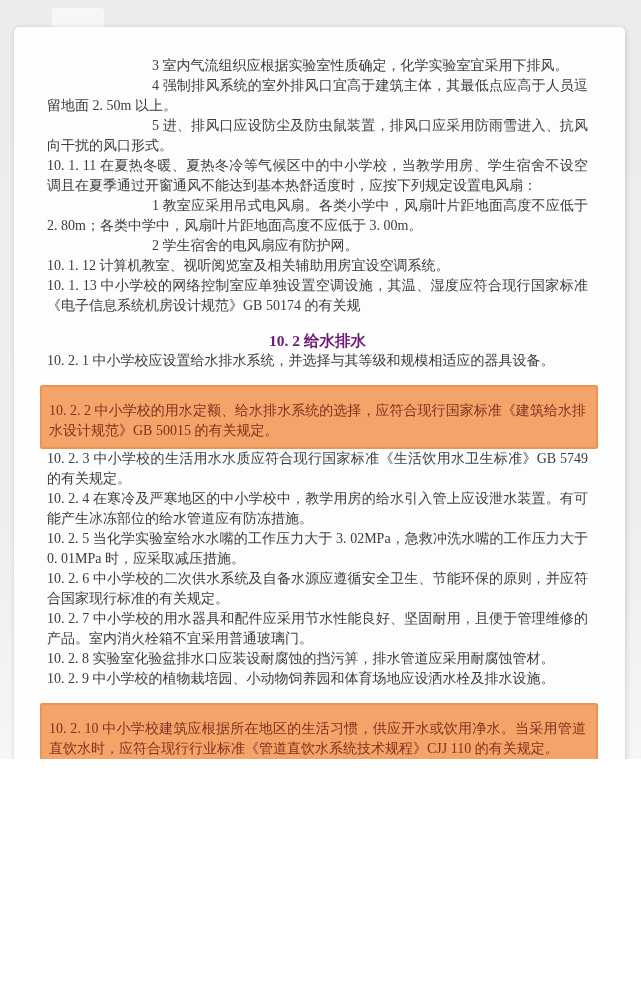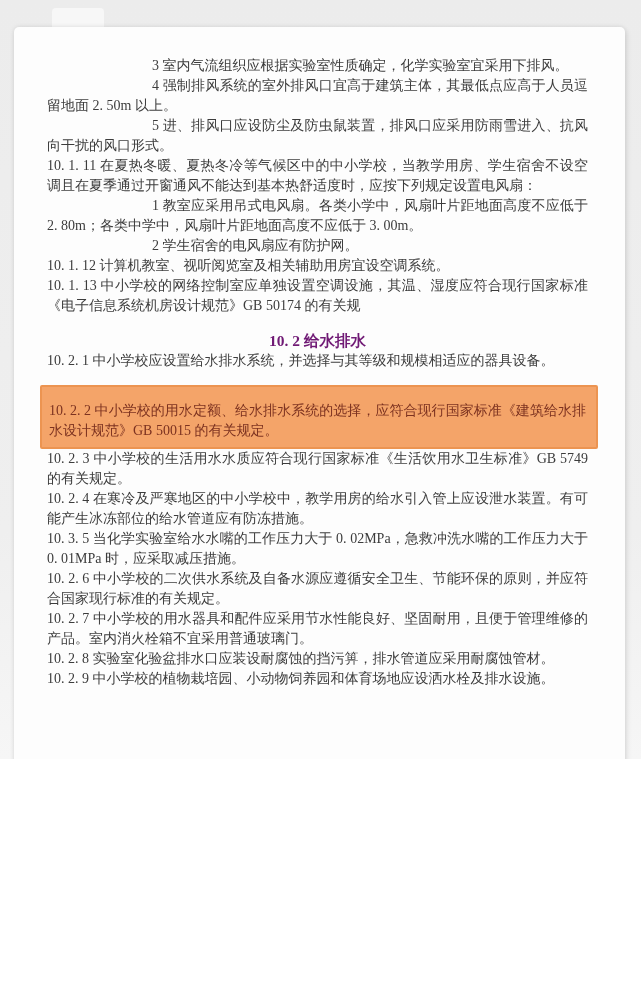--- a/index.html
+++ b/index.html
@@ -90,25 +90,26 @@
         <div class="section">10. 1. 11 在夏热冬暖、夏热冬冷等气候区中的中小学校，当教学用房、学生宿舍不设空调且在夏季通过开窗通风不能达到基本热舒适度时，应按下列规定设置电风扇：</div>
         <div class="sub">1 教室应采用吊式电风扇。各类小学中，风扇叶片距地面高度不应低于 2. 80m；各类中学中，风扇叶片距地面高度不应低于 3. 00m。</div>
         <div class="sub">2 学生宿舍的电风扇应有防护网。</div>
         <div class="section">10. 1. 12 计算机教室、视听阅览室及相关辅助用房宜设空调系统。</div>
         <div class="section">10. 1. 13 中小学校的网络控制室应单独设置空调设施，其温、湿度应符合现行国家标准《电子信息系统机房设计规范》GB 50174 的有关规</div>
         <div class="heading">10. 2 给水排水</div>
         <div class="section">10. 2. 1 中小学校应设置给水排水系统，并选择与其等级和规模相适应的器具设备。</div>
         <div class="highlight">10. 2. 2 中小学校的用水定额、给水排水系统的选择，应符合现行国家标准《建筑给水排水设计规范》GB 50015 的有关规定。</div>
         <div class="section">10. 2. 3 中小学校的生活用水水质应符合现行国家标准《生活饮用水卫生标准》GB 5749 的有关规定。</div>
         <div class="section">10. 2. 4 在寒冷及严寒地区的中小学校中，教学用房的给水引入管上应设泄水装置。有可能产生冰冻部位的给水管道应有防冻措施。</div>
-        <div class="section">10. 3. 5 当化学实验室给水水嘴的工作压力大于 0. 02MPa，急救冲洗水嘴的工作压力大于 0. 01MPa 时，应采取减压措施。</div>
+        <div class="section">10. 2. 5 当化学实验室给水水嘴的工作压力大于 3. 02MPa，急救冲洗水嘴的工作压力大于 0. 01MPa 时，应采取减压措施。</div>
         <div class="section">10. 2. 6 中小学校的二次供水系统及自备水源应遵循安全卫生、节能环保的原则，并应符合国家现行标准的有关规定。</div>
         <div class="section">10. 2. 7 中小学校的用水器具和配件应采用节水性能良好、坚固耐用，且便于管理维修的产品。室内消火栓箱不宜采用普通玻璃门。</div>
         <div class="section">10. 2. 8 实验室化验盆排水口应装设耐腐蚀的挡污箅，排水管道应采用耐腐蚀管材。</div>
         <div class="section">10. 2. 9 中小学校的植物栽培园、小动物饲养园和体育场地应设洒水栓及排水设施。</div>
+        <div class="highlight">10. 2. 10 中小学校建筑应根据所在地区的生活习惯，供应开水或饮用净水。当采用管道直饮水时，应符合现行行业标准《管道直饮水系统技术规程》CJJ 110 的有关规定。</div>
       </div>
     <div class="page-number">33</div>
   </div>
 
   <div class="watermark">
     <svg width="19" height="19" viewBox="0 0 20 20">
       <circle cx="5" cy="4" r="2.4" fill="rgba(245,245,245,0.95)" stroke="rgba(150,150,150,0.5)" stroke-width="0.6"></circle>
       <circle cx="15" cy="4" r="2.4" fill="rgba(245,245,245,0.95)" stroke="rgba(150,150,150,0.5)" stroke-width="0.6"></circle>
       <path d="M10 3 C4 3 2 8 2 12 C2 17 6 19 10 19 C14 19 18 17 18 12 C18 8 16 3 10 3 Z" fill="rgba(245,245,245,0.95)" stroke="rgba(150,150,150,0.5)" stroke-width="0.6"></path>
       <text x="10" y="14" font-size="7" font-family="Liberation Sans, sans-serif" font-weight="bold" fill="rgba(150,150,150,0.75)" text-anchor="middle">du</text>

